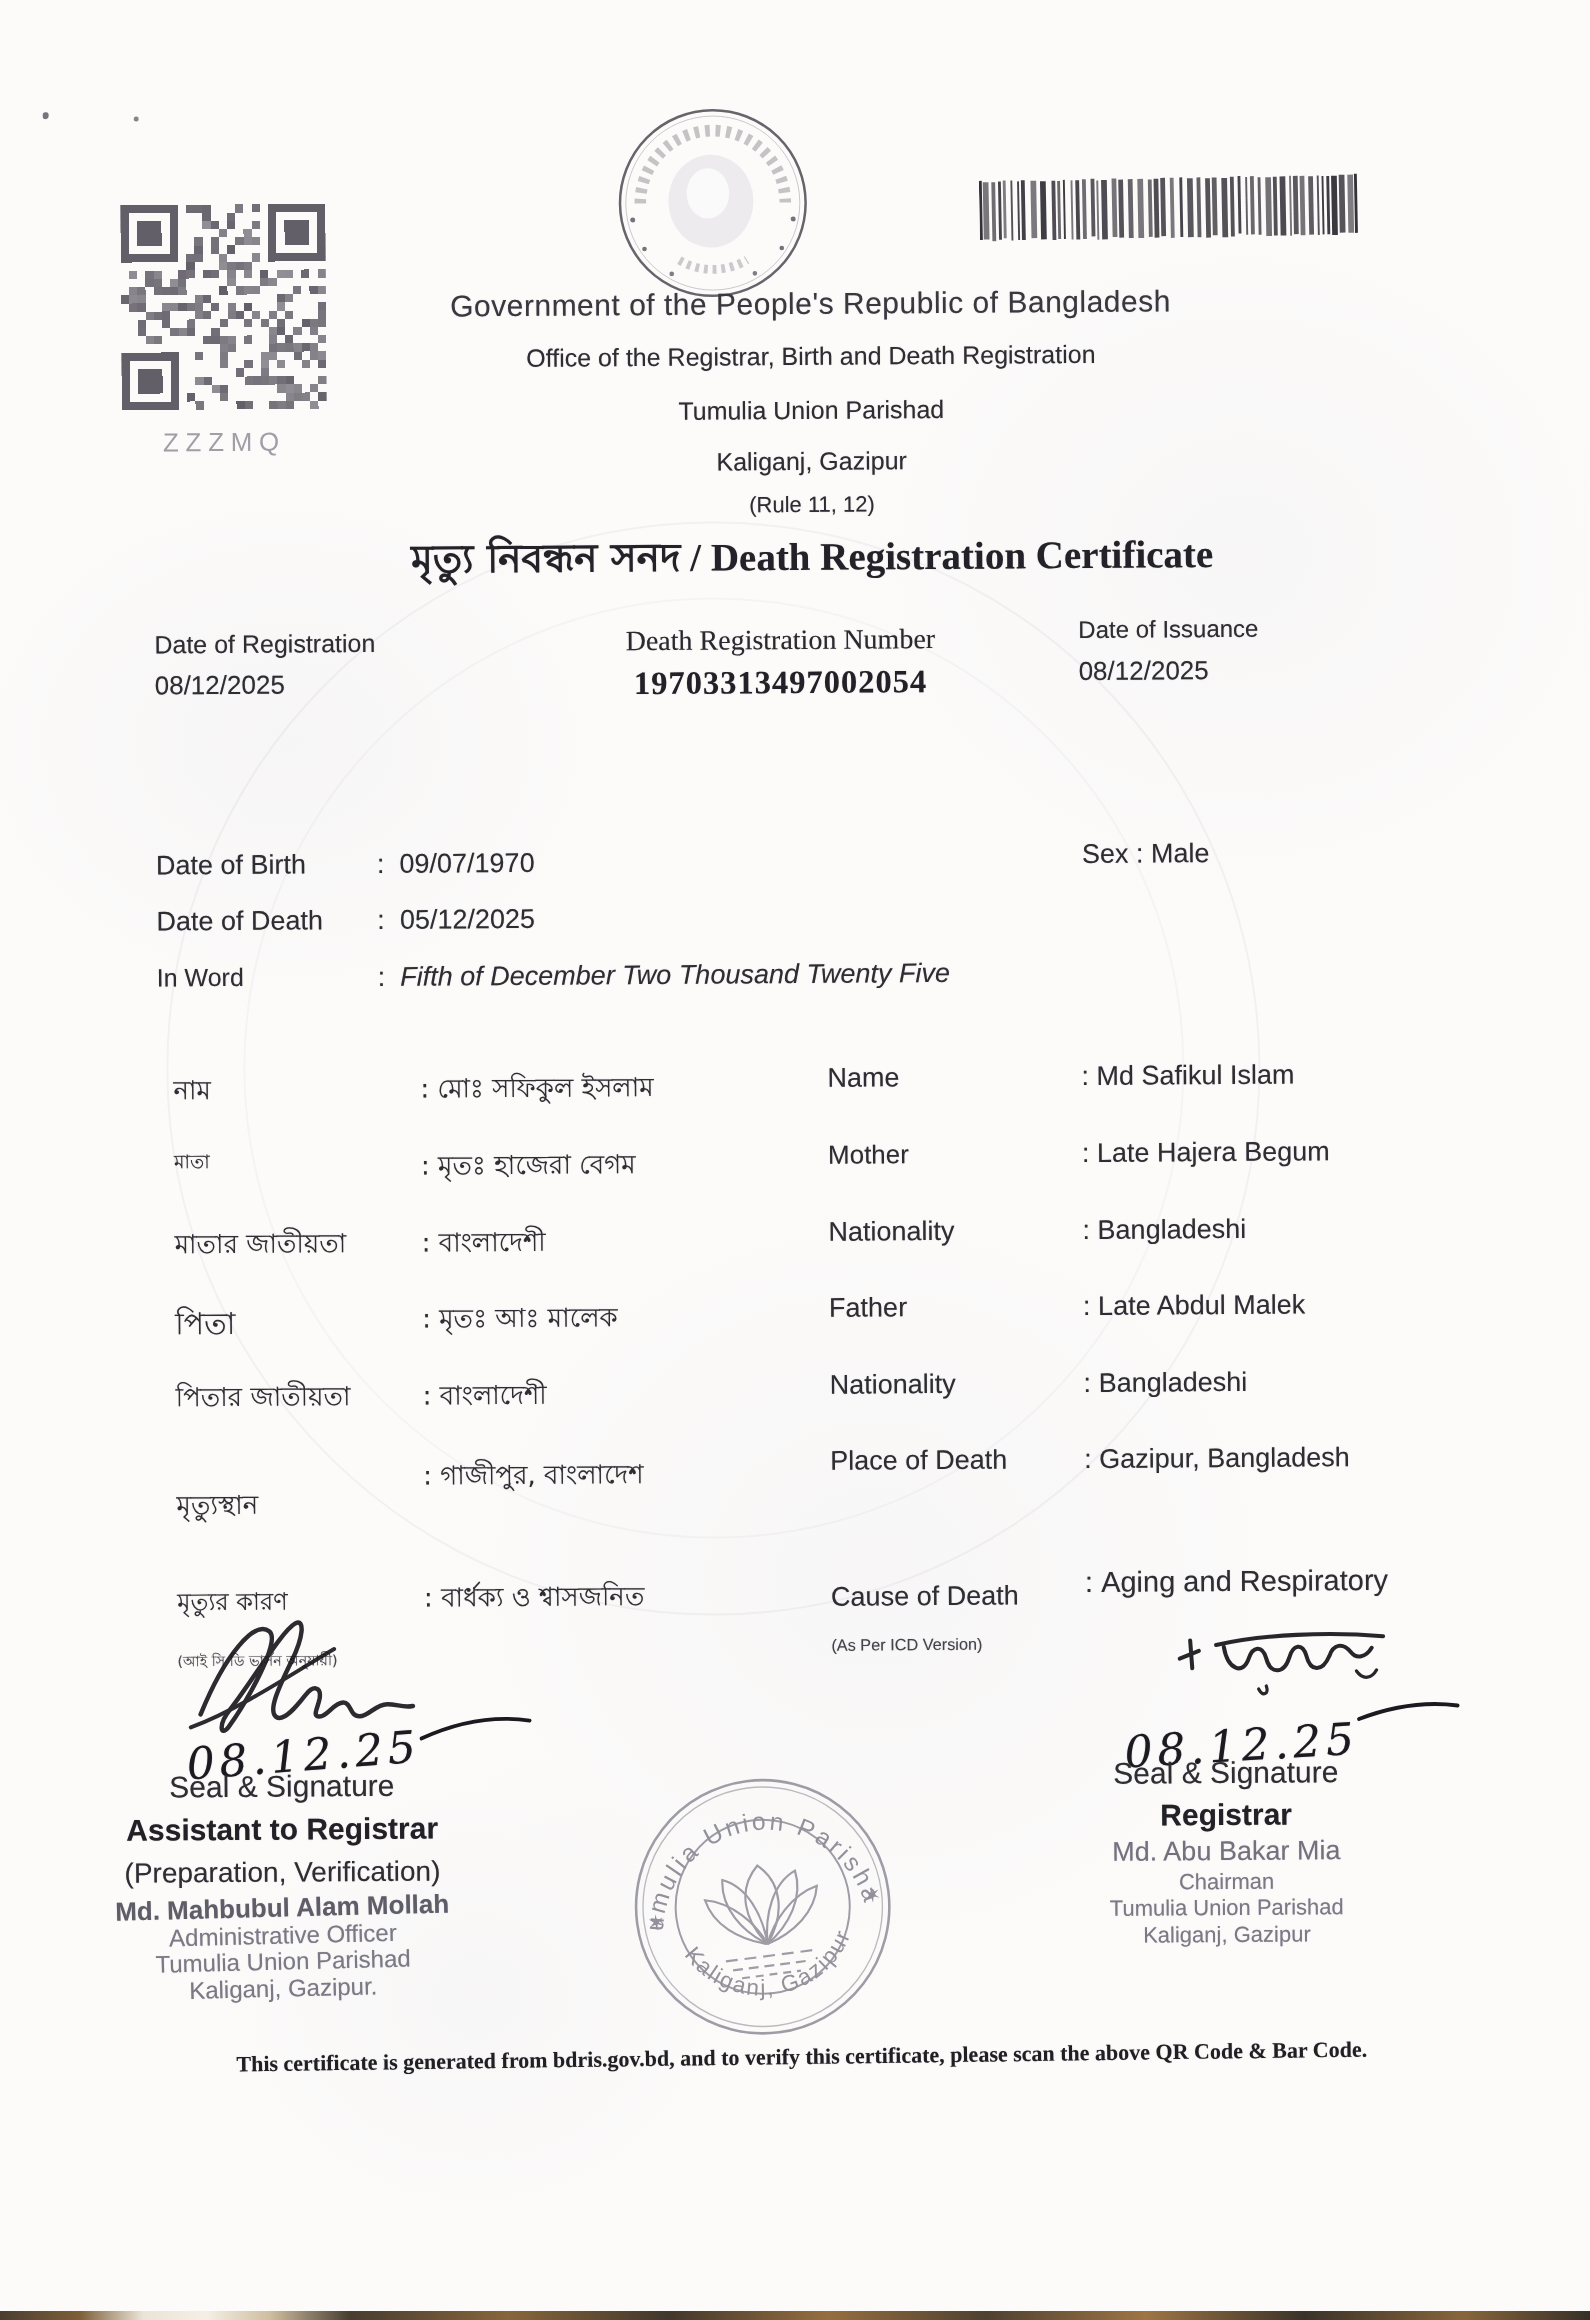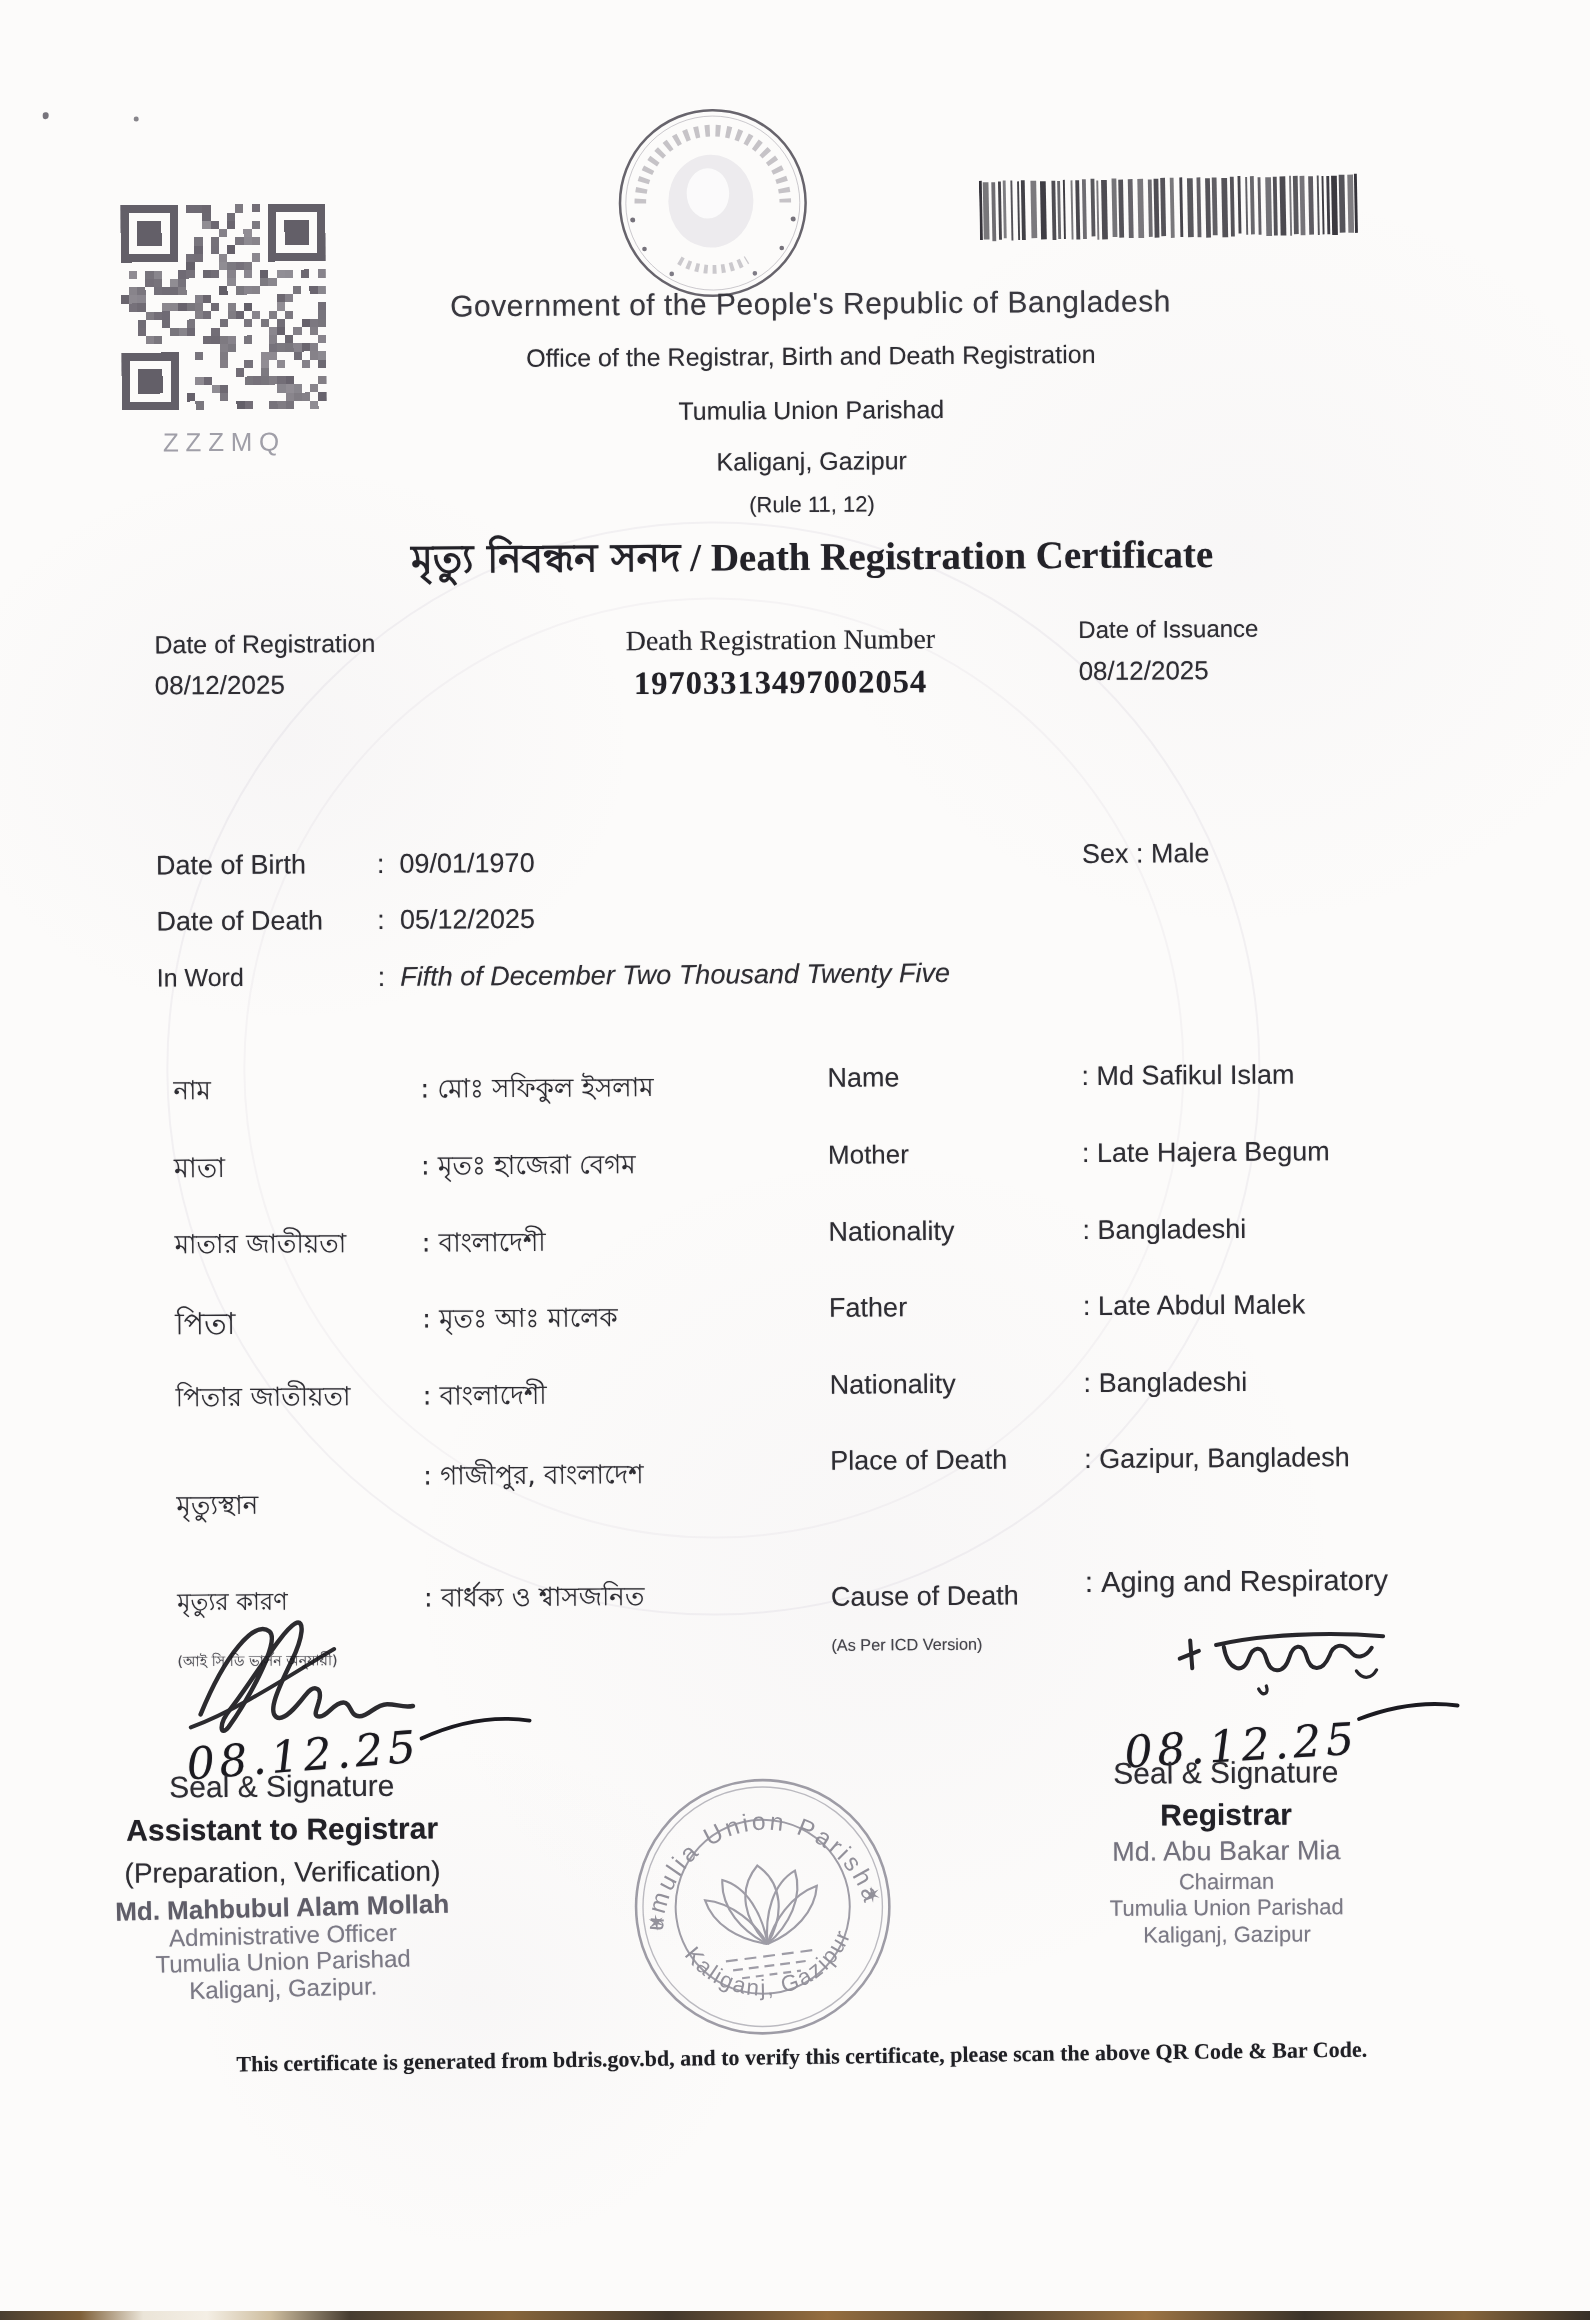--- a/index.html
+++ b/index.html
@@ -349,21 +349,21 @@
     </div>
     <div class="abs ink" style="left:1082px;top:658px;font-size:26px;">
       <span>08/12/2025</span>
     </div>
 
     <div class="abs ink" style="left:158px;top:846px;font-size:27px;">
       <span>Date of Birth</span>
     </div>
     <div class="abs ink" style="left:379px;top:846px;font-size:27px;">
       <span class="colon">:</span>&nbsp;
-      <span>09/01/1970</span>
+      <span>09/07/1970</span>
     </div>
     <div class="abs ink" style="left:1084px;top:841px;font-size:27px;">
       <span>Sex</span>&nbsp;<span class="colon">:</span>&nbsp;<span>Male</span>
     </div>
 
     <div class="abs ink" style="left:158px;top:902px;font-size:27px;">
       <span>Date of Death</span>
     </div>
     <div class="abs ink" style="left:379px;top:902px;font-size:27px;">
       <span class="colon">:</span>&nbsp;
@@ -378,21 +378,21 @@
       <span style="font-style:italic;">Fifth of December  Two Thousand Twenty Five</span>
     </div>
 
     <div>
       <div class="abs ink bn" style="left:174px;top:1066px;font-size:26px;"><span>নাম</span></div>
       <div class="abs ink bn" style="left:421px;top:1066px;font-size:26px;"><span class="colon">:</span>&nbsp;<span>মোঃ সফিকুল ইসলাম</span></div>
       <div class="abs ink" style="left:828px;top:1063px;font-size:27px;"><span>Name</span></div>
       <div class="abs ink" style="left:1082px;top:1063px;font-size:27px;"><span class="colon">:</span>&nbsp;<span>Md Safikul Islam</span></div>
     </div>
     <div>
-      <div class="abs ink bn" style="left:174px;top:1143px;font-size:27px;"><span>মাতা</span></div>
+      <div class="abs ink bn" style="left:174px;top:1143px;font-size:19px;"><span>মাতা</span></div>
       <div class="abs ink bn" style="left:421px;top:1143px;font-size:26px;"><span class="colon">:</span>&nbsp;<span>মৃতঃ হাজেরা বেগম</span></div>
       <div class="abs ink" style="left:828px;top:1140px;font-size:26px;"><span>Mother</span></div>
       <div class="abs ink" style="left:1082px;top:1140px;font-size:27px;"><span class="colon">:</span>&nbsp;<span>Late Hajera Begum</span></div>
     </div>
     <div>
       <div class="abs ink bn" style="left:174px;top:1220px;font-size:26px;"><span>মাতার জাতীয়তা</span></div>
       <div class="abs ink bn" style="left:421px;top:1220px;font-size:26px;"><span class="colon">:</span>&nbsp;<span>বাংলাদেশী</span></div>
       <div class="abs ink" style="left:828px;top:1217px;font-size:27px;"><span>Nationality</span></div>
       <div class="abs ink" style="left:1082px;top:1217px;font-size:27px;"><span class="colon">:</span>&nbsp;<span>Bangladeshi</span></div>
     </div>

